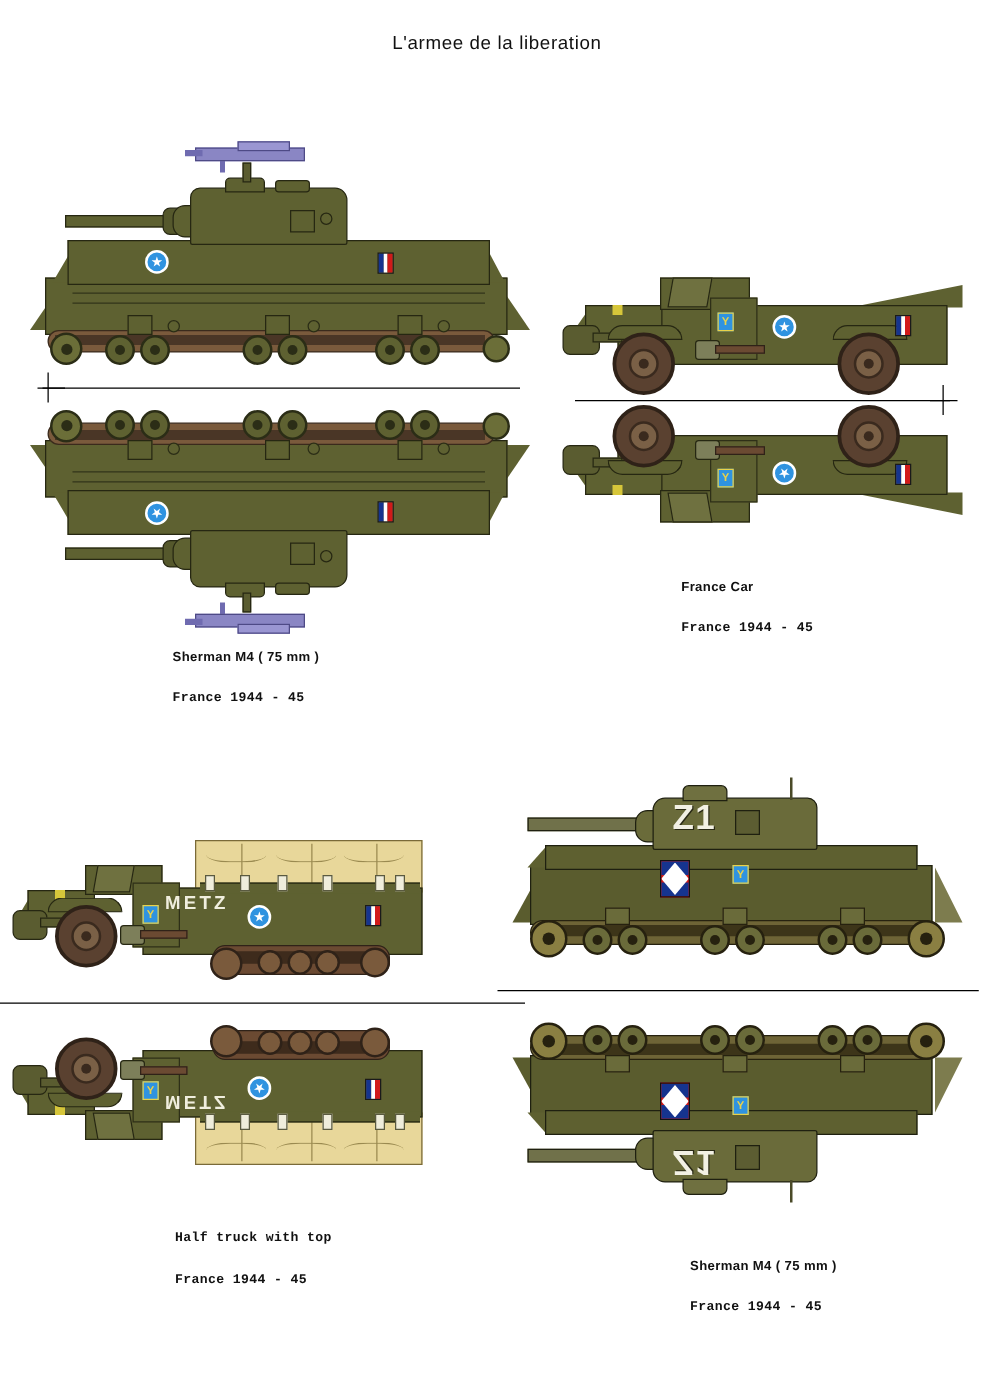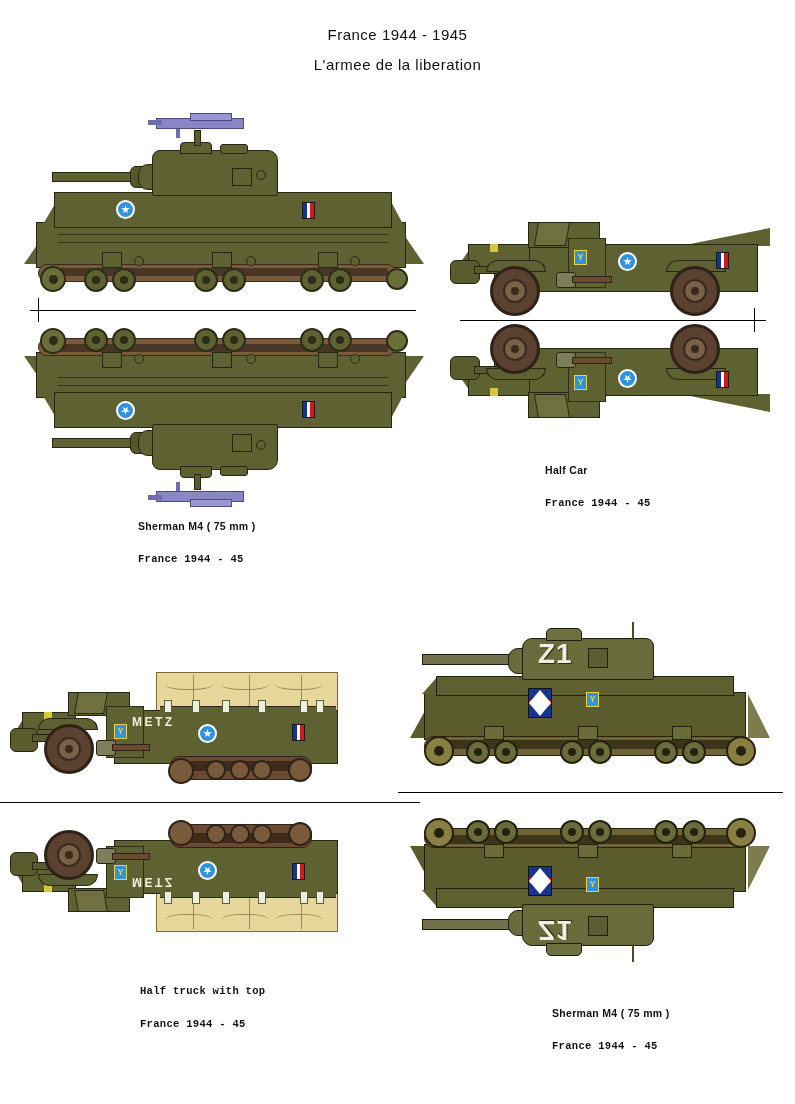--- a/index.html
+++ b/index.html
@@ -159,30 +159,29 @@
   .ht-fender{position:absolute;left:28px;top:56px;width:58px;height:10px;background:#5e6131;border:1px solid #262712;border-radius:20px 20px 0 0;}
   .ht-trk{position:absolute;left:160px;top:94px;width:140px;height:22px;background:#6b4a32;border:1px solid #2f2218;border-radius:10px;}
   .ht-trk-in{position:absolute;left:168px;top:99px;width:124px;height:10px;background:#3e2b1c;}
   .ht-drv{position:absolute;left:158px;top:96px;width:26px;height:26px;border-radius:50%;background:#7a5a3c;border:2px solid #2f2218;box-sizing:border-box;}
   .ht-idl{position:absolute;left:278px;top:96px;width:24px;height:24px;border-radius:50%;background:#7a5a3c;border:2px solid #2f2218;box-sizing:border-box;}
   .ht-bog{position:absolute;left:196px;top:98px;width:66px;height:22px;}
   .ht-bog .w{position:absolute;top:0;width:20px;height:20px;border-radius:50%;background:#7a5a3c;border:2px solid #2f2218;box-sizing:border-box;}
   .ht-bog .w.a{left:0;} .ht-bog .w.b{left:24px;} .ht-bog .w.c{left:46px;}
   .ht-winch{position:absolute;left:86px;top:78px;width:18px;height:14px;background:#7d7f5a;border:1px solid #262712;border-radius:3px;}
   .ht-winchbar{position:absolute;left:102px;top:82px;width:36px;height:5px;background:#6b4a32;border:1px solid #2f2218;}
-  .ht-metz{position:absolute;left:122px;top:56px;font-size:12px;line-height:9px;letter-spacing:2.5px;color:#f0eede;font-weight:bold;font-family:"Liberation Sans",sans-serif;}
+  .ht-metz{position:absolute;left:122px;top:56px;font-size:15px;line-height:9px;letter-spacing:2.5px;color:#f0eede;font-weight:bold;font-family:"Liberation Sans",sans-serif;}
   .ht-nosemark{position:absolute;left:34px;top:50px;width:8px;height:8px;background:#d6c63a;}
 </style>
 </head>
 <body>
 
 <div class="page">
 
   <div class="title-block">
-    <div class="title-line">France  1944 - 1945</div>
     <div class="title-line">L'armee de la liberation</div>
   </div>
 
   <div class="plate" style="left:24px;top:130px;">
     <div class="mirror-wrap">
 
       <div class="veh sherman">
         <div class="sh-hull-nose"></div>
         <div class="sh-hull-tail"></div>
         <div class="sh-hull"></div>
@@ -363,21 +362,21 @@
         <div class="sc-wheel" style="left:220px;">
             <span class="hub"></span>
           </div>
       </div>
 
       <div class="ground-line" style="top:120px;width:300px;left:10px;"></div>
       <div class="tick" style="left:304px;top:108px;width:1px;height:24px;"></div>
       <div class="tick" style="left:294px;top:120px;width:22px;height:1px;"></div>
     </div>
   </div>
-  <div class="caption" style="left:545px;top:464px;">Half Car</div>
+  <div class="caption" style="left:545px;top:464px;">France Car</div>
   <div class="caption sub" style="left:545px;top:497px;">France  1944 - 45</div>
 
   <div class="plate" style="left:10px;top:662px;">
     <div class="mirror-wrap">
 
       <div class="veh halftrack">
         <div class="ht-canvas">
           <div class="fold" style="left:36px;"></div>
           <div class="fold" style="left:92px;"></div>
           <div class="fold" style="left:144px;"></div>

